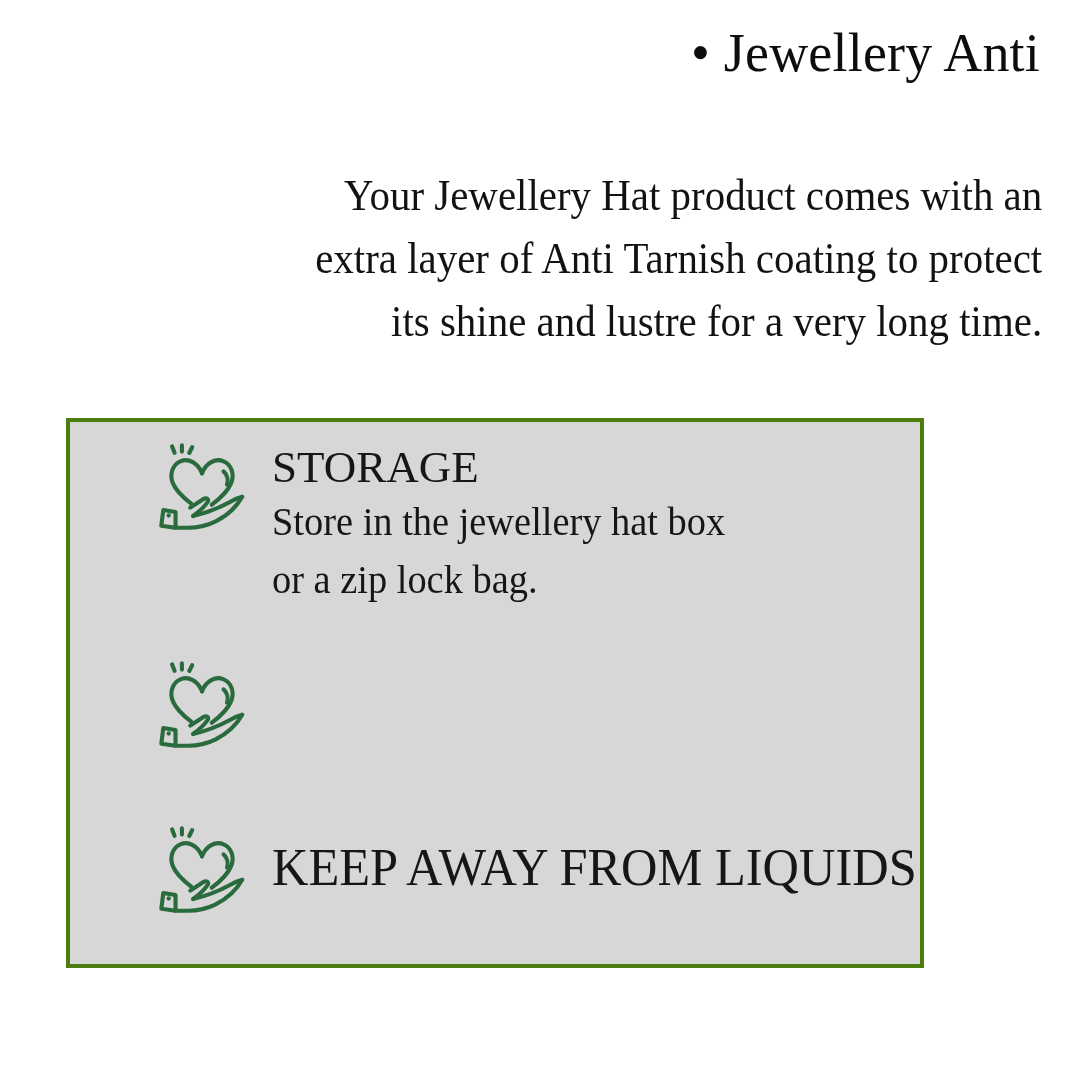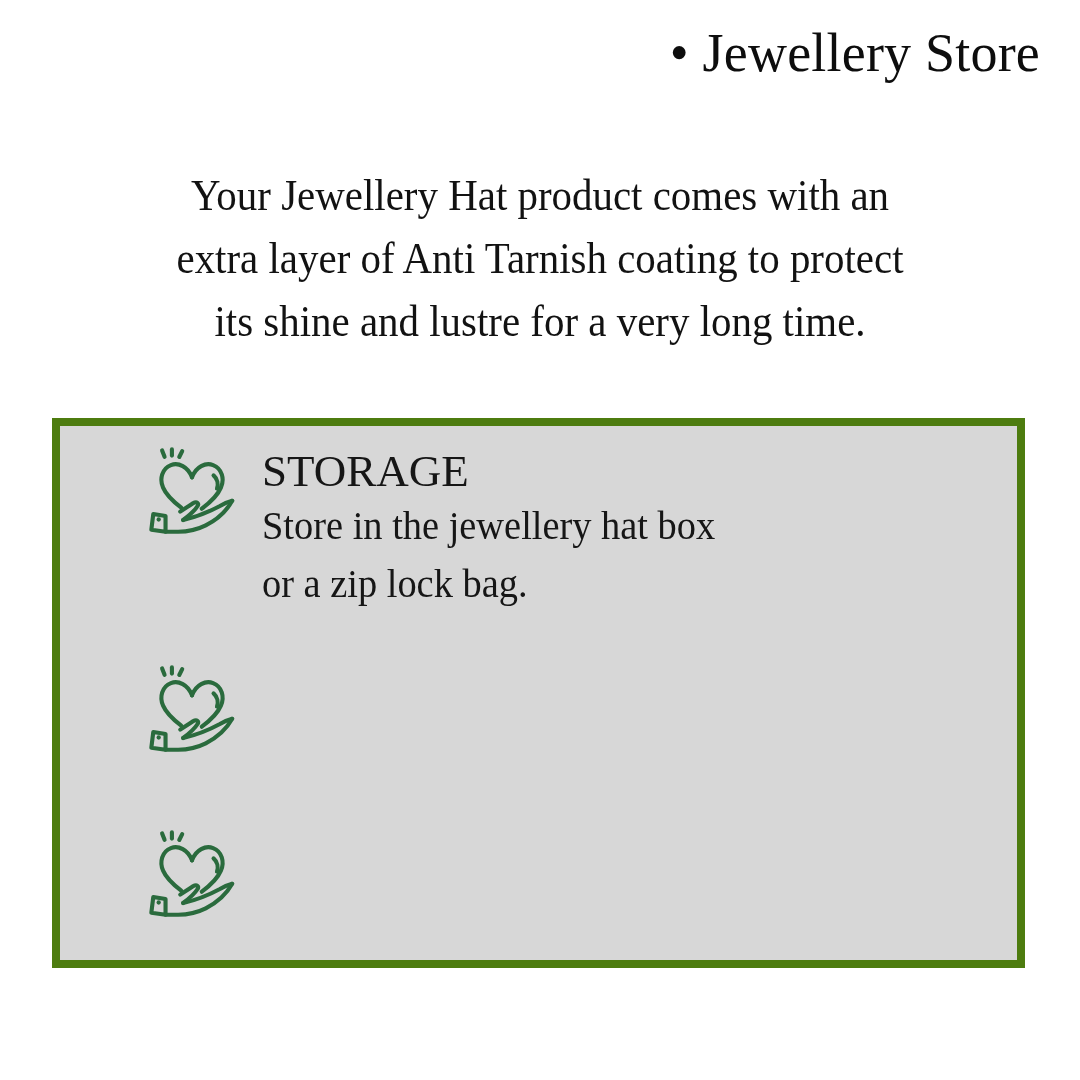--- a/index.html
+++ b/index.html
@@ -34,43 +34,43 @@
     line-height: 1.0;
     white-space: nowrap;
   }
 
   
   .intro {
     position: absolute;
     left: 0;
     top: 164px;
     width: 1080px;
-    text-align: center;
+    text-align: right;
   }
   .intro-line {
     font-family: "Liberation Serif", "DejaVu Serif", serif;
     font-size: 44px;
     font-weight: 400;
     line-height: 63px;
     color: #121212;
     transform: scaleX(0.93);
     transform-origin: center center;
     white-space: nowrap;
   }
 
   
   .care-box {
     position: absolute;
-    left: 52px;
+    left: 66px;
     top: 418px;
-    width: 973px;
+    width: 858px;
     height: 550px;
     box-sizing: border-box;
     background: #d7d7d7;
-    border: 8px solid #4d7c0f;
+    border: 4px solid #4d7c0f;
   }
 
   .care-row {
     position: absolute;
     display: flex;
     align-items: flex-start;
   }
   .row-storage   { left: 83px;  top: 19px;  }
   .row-handling  { left: 83px;  top: 237px; }
   .row-liquids   { left: 83px;  top: 402px; }
@@ -113,21 +113,21 @@
     transform-origin: left center;
   }
   .row-handling .care-heading { line-height: 56px; }
   .row-handling .care-sub { line-height: 68px; }
   .row-liquids .care-text { padding-top: 16px; }
 </style>
 </head>
 <body>
 
 <div class="title-row">
-  <span class="title-text">• Jewellery Store</span>
+  <span class="title-text">• Jewellery Anti</span>
 </div>
 
 <div class="intro">
   <div class="intro-line">Your Jewellery Hat product comes with an</div>
   <div class="intro-line">extra layer of Anti Tarnish coating to protect</div>
   <div class="intro-line">its shine and lustre for a very long time.</div>
 </div>
 
 <div class="care-box">
 
@@ -223,15 +223,18 @@
                    C 43 64.5, 48 61.5, 51 59.5
                    C 55 57, 57.5 59.5, 55.5 62.5
                    C 53 66.5, 47 72, 41 76.5"></path>
           <path d="M41 76.5 C 52 74, 66 69, 78 62.5 C 85 58.5, 89 57.5, 91 57"></path>
           <path d="M23 88.5 L 23 72.5 L 10.5 70.5 L 8.5 86.5 Z"></path>
           <circle cx="16" cy="76" r="2.2" fill="#2a6b3d" stroke="none"></circle>
           <path d="M72 31 C 76 34.5, 77 40, 75.5 44.5"></path>
         </g>
       </svg>
     </span>
+    <span class="care-text">
+      <span class="care-heading big" style="display:block;">KEEP AWAY FROM LIQUIDS</span>
+    </span>
   </div>
 
 </div>
 
 </body></html>

